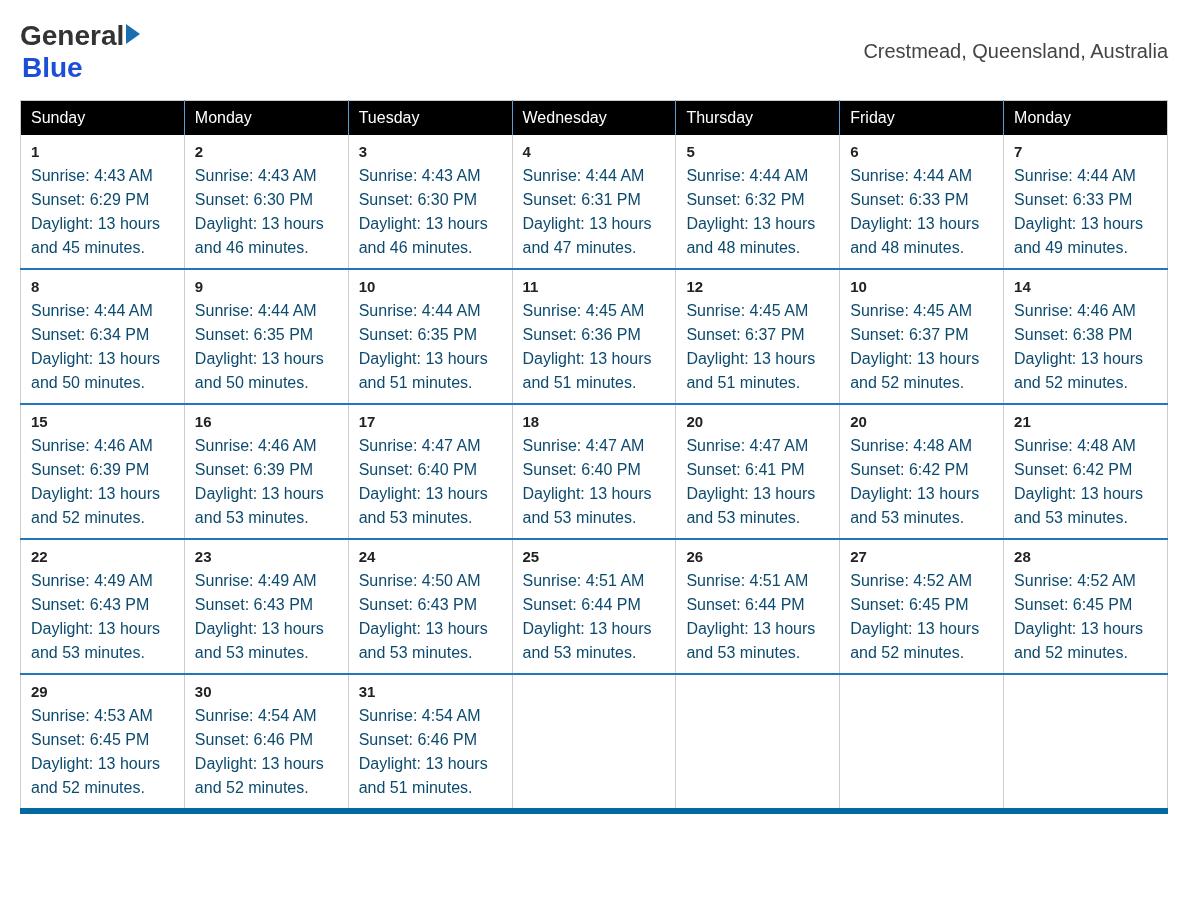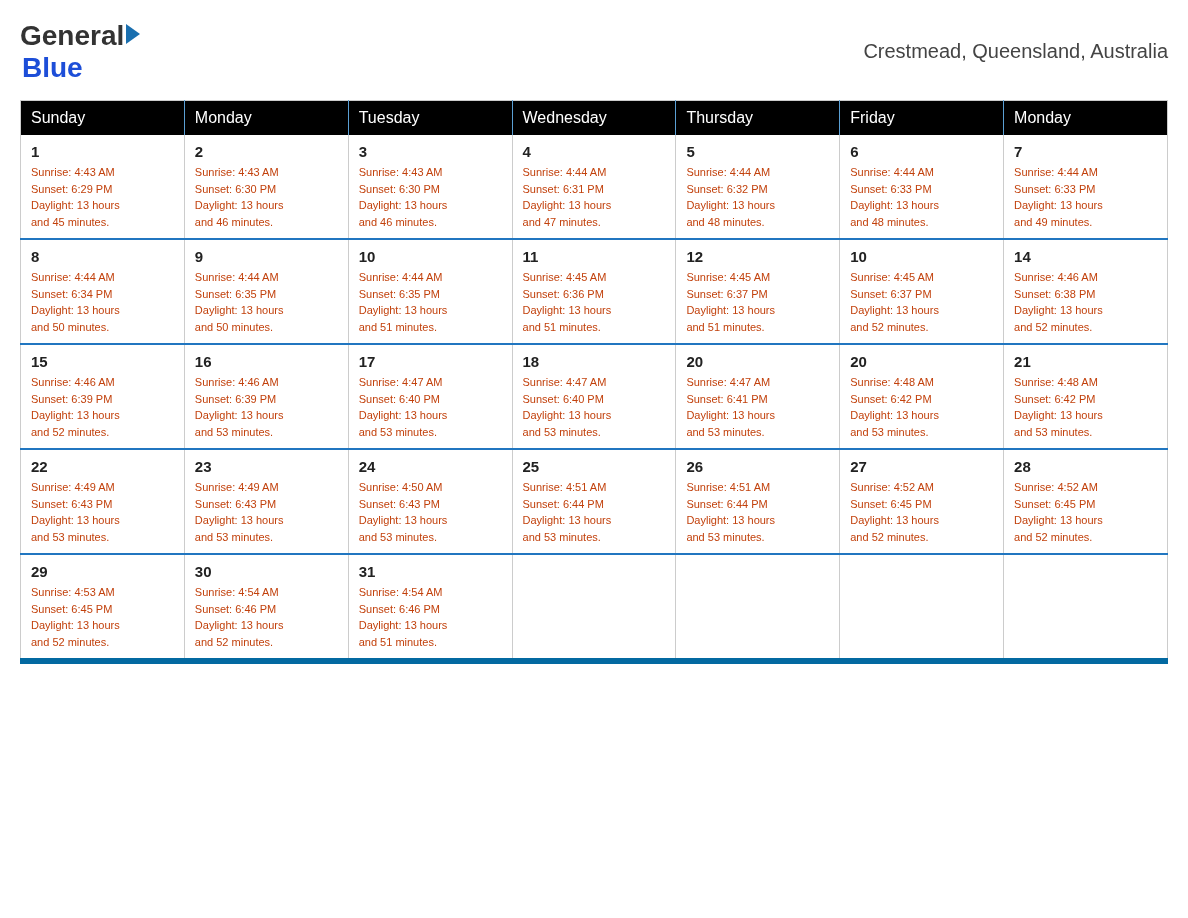--- a/index.html
+++ b/index.html
@@ -85,23 +85,23 @@
       border-bottom: 6px solid #0369a1;
       margin-left: 12px;
     }
     .day-number {
       font-size: 15px;
       font-weight: bold;
       margin-bottom: 4px;
       display: block;
     }
     .day-info {
-      font-size: 11px;
+      font-size: 16px;
       line-height: 1.5;
-      color: #c2410c;
+      color: #0c4a6e;
     }
     .empty-cell {
       background: #fff;
     }
   </style>
 </head>
 <body>
 
 <div class="header-area">
   <div class="logo-area">

